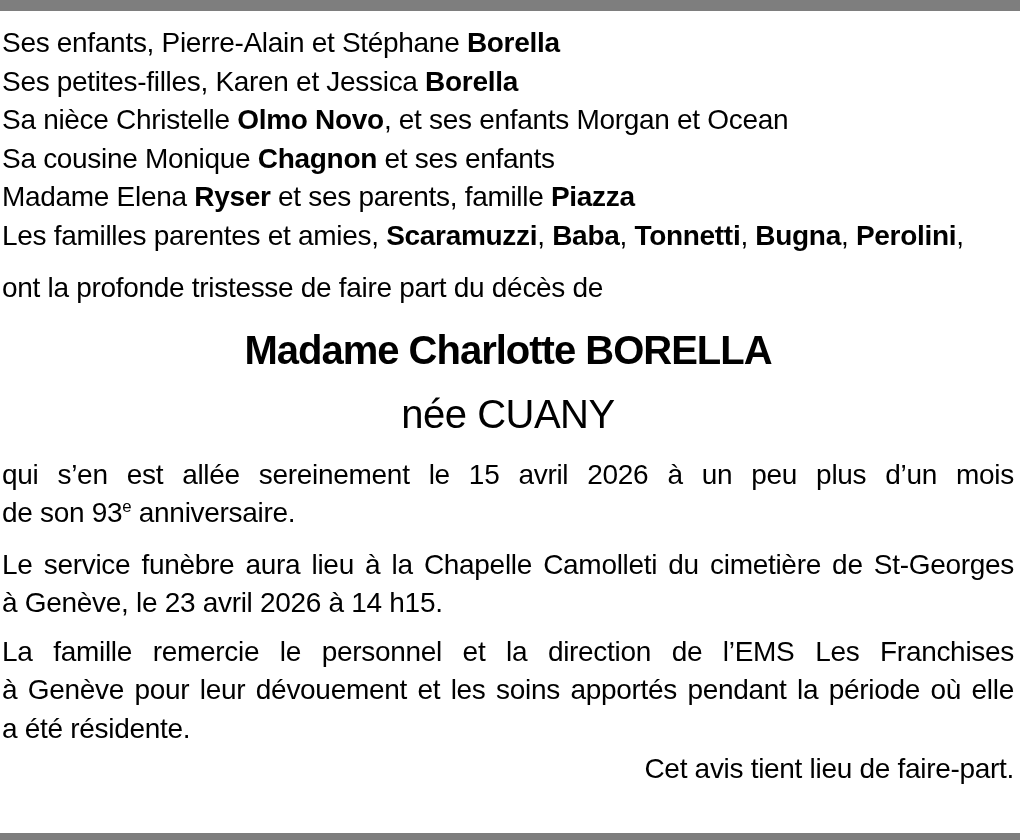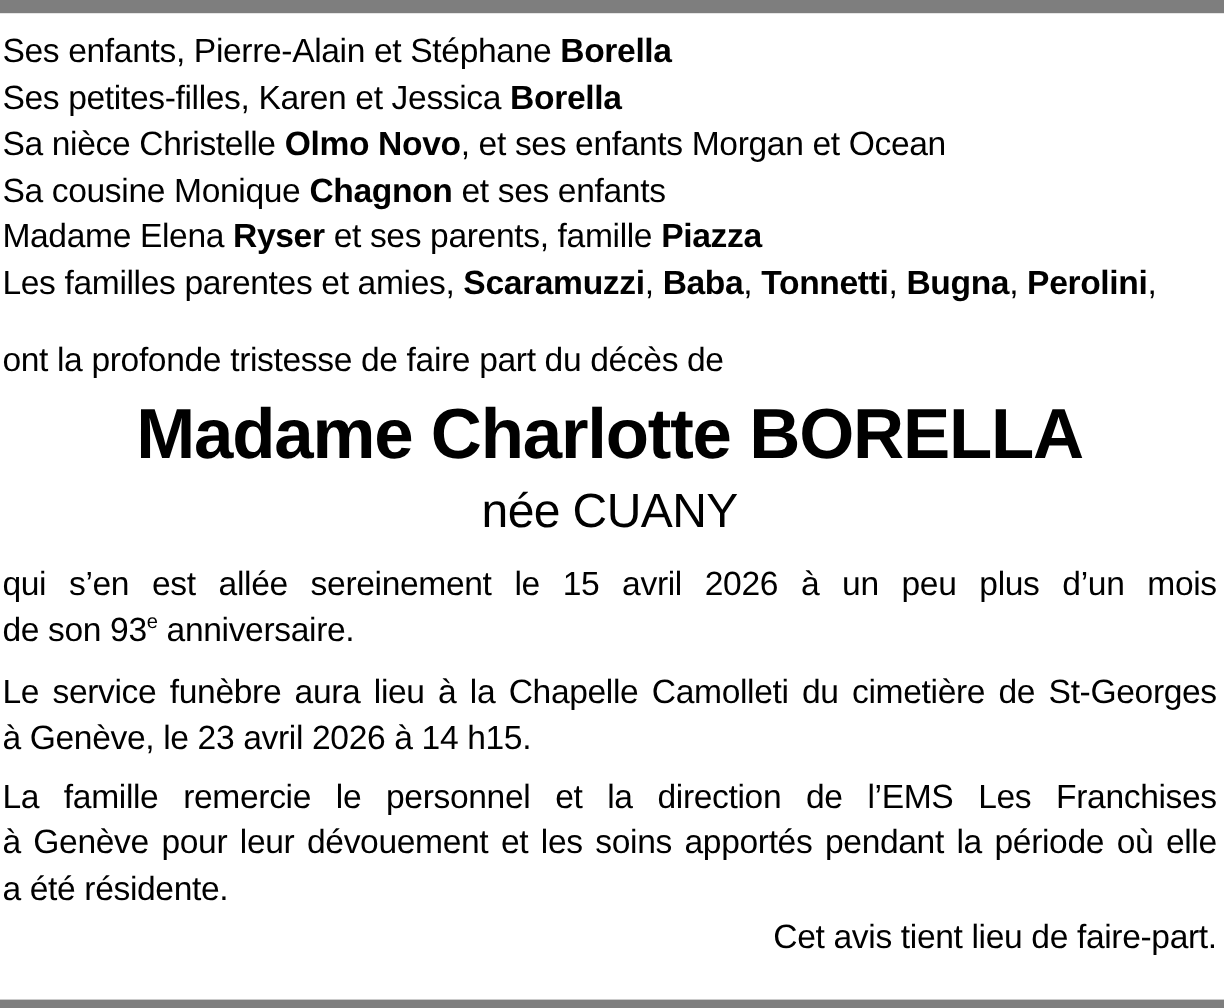--- a/index.html
+++ b/index.html
@@ -18,23 +18,23 @@
   .content {
     position: absolute; left: 2px; top: 24px; width: 1012px;
     font-size: 28px; line-height: 38.5px;
     letter-spacing: -0.3px;
   }
   .line { min-height: 38.5px; }
   .nj { white-space: nowrap; }
   .just { text-align: justify; text-align-last: justify; }
   .b { font-weight: 700; }
   .sup { font-size: 60%; vertical-align: super; line-height: 0; }
-  .announce { margin-top: 26px; }
+  .announce { margin-top: 14px; }
   .title {
-    font-size: 59px; line-height: 72px; font-weight: 700;
+    font-size: 40px; line-height: 72px; font-weight: 700;
     text-align: center; margin: 6px 0 0 0; letter-spacing: -1px;
   }
   .subtitle {
     font-size: 40px; line-height: 52px; font-weight: 400;
     text-align: center; margin-top: 2px; letter-spacing: -0.5px;
   }
   .para-death   { margin-top: 16px; }
   .para-service { margin-top: 13px; }
   .para-thanks  { margin-top: 10px; }
   .closing { text-align: right; margin-top: 2px; }

